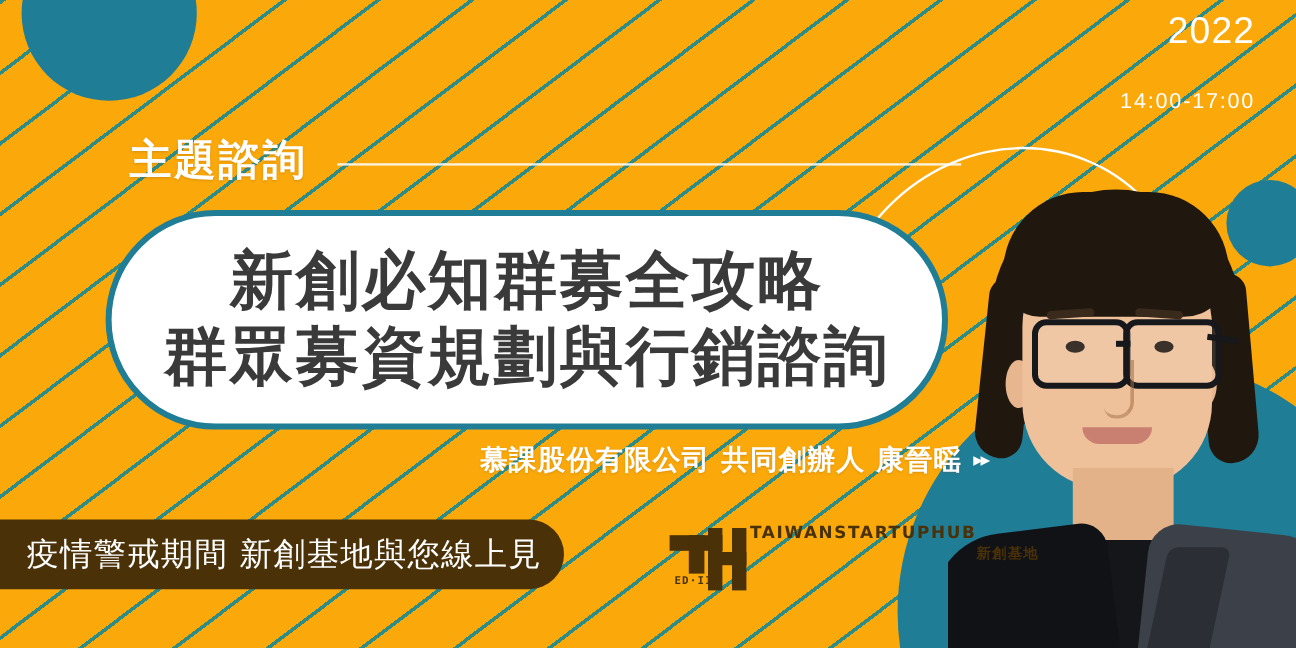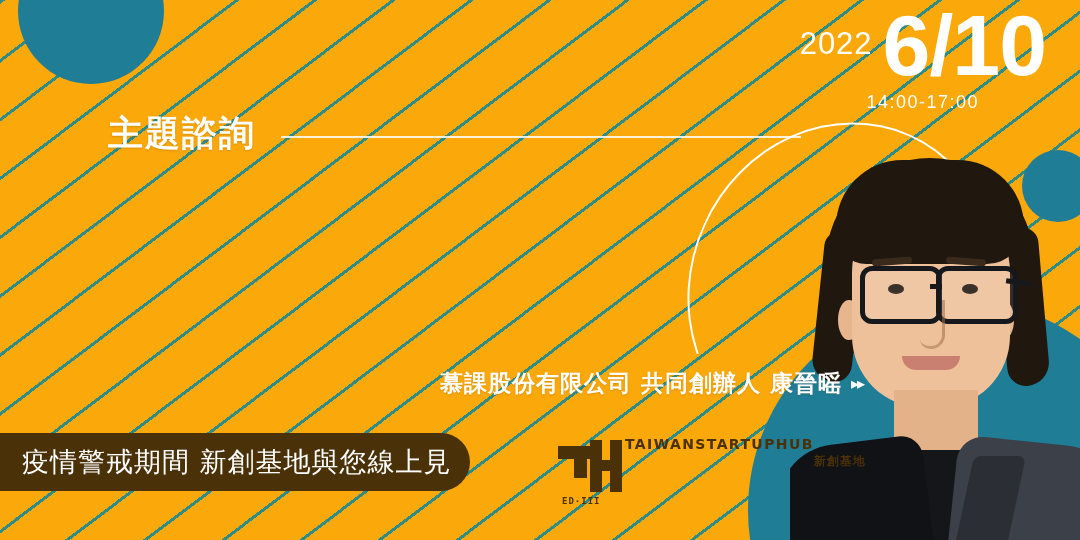--- a/index.html
+++ b/index.html
@@ -147,21 +147,20 @@
 
   
   .speaker{
     position:absolute;left:400px;top:368px;display:flex;align-items:center;gap:9px;
     color:#FFFFFF;
   }
   .speaker-text{
     font-size:23px;font-weight:700;letter-spacing:1px;
     text-shadow:0 1px 2px rgba(120,70,0,.22);
     font-family:"DejaVu Sans","Liberation Sans",sans-serif;
-    margin-left:40px;
   }
   .arrows{font-size:16px;letter-spacing:-2px;line-height:1;}
 
   
   .banner{
     position:absolute;left:0;top:433px;width:470px;height:58px;
     background:#4A3108;border-radius:0 30px 30px 0;
     display:flex;align-items:center;
   }
   .banner-text{
@@ -172,21 +171,21 @@
   
   .logo{position:absolute;left:556px;top:434px;display:flex;align-items:flex-start;gap:7px;}
   .logo-mark{position:relative;width:62px;height:62px;}
   .lm-t-bar{position:absolute;left:2px;top:12px;width:44px;height:13px;background:#4A3108;}
   .lm-t-stem{position:absolute;left:18px;top:12px;width:13px;height:32px;background:#4A3108;}
   .lm-h-l{position:absolute;left:34px;top:6px;width:12px;height:52px;background:#4A3108;}
   .lm-h-r{position:absolute;left:54px;top:6px;width:12px;height:52px;background:#4A3108;}
   .lm-h-x{position:absolute;left:34px;top:26px;width:32px;height:11px;background:#4A3108;}
   .lm-sub{
     position:absolute;left:6px;top:46px;font-size:9px;font-weight:700;color:#4A3108;
-    letter-spacing:1px;font-family:"DejaVu Sans Mono","Liberation Mono",monospace;margin-top:16px;
+    letter-spacing:1px;font-family:"DejaVu Sans Mono","Liberation Mono",monospace;
   }
   .logo-words{display:flex;flex-direction:row;line-height:1.02;padding-top:3px;}
   .logo-words span{
     color:#4A3108;font-size:14px;font-weight:700;letter-spacing:1.4px;
     font-family:"DejaVu Sans","Liberation Sans",sans-serif;
   }
   .logo-cn{font-size:12px !important;letter-spacing:1px !important;margin-top:18px;}
 </style>
 </head>
 <body>
@@ -225,25 +224,28 @@
   </div>
 
   <div class="kicker">
     <div class="kicker-text">主題諮詢</div>
     <div class="kicker-rule"></div>
   </div>
 
   <div class="datebox">
     <div class="date-row">
       <div class="date-year">2022</div>
-      <div class="date-big">6/10</div>
     </div>
     <div class="date-time">14:00-17:00</div>
   </div>
 
+  <div class="card">
+    <div class="card-line">新創必知群募全攻略</div>
+    <div class="card-line">群眾募資規劃與行銷諮詢</div>
+  </div>
 
   <div class="speaker">
     <div class="speaker-text">慕課股份有限公司 共同創辦人  康晉暚</div>
     <div class="arrows">▸▸</div>
   </div>
 
   <div class="banner">
     <div class="banner-text">疫情警戒期間 新創基地與您線上見</div>
   </div>
 

